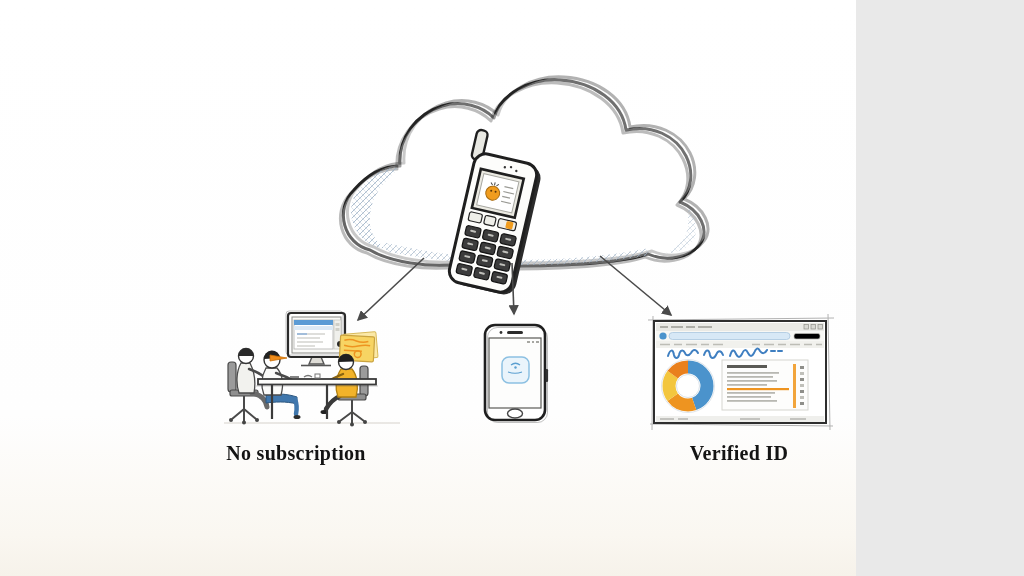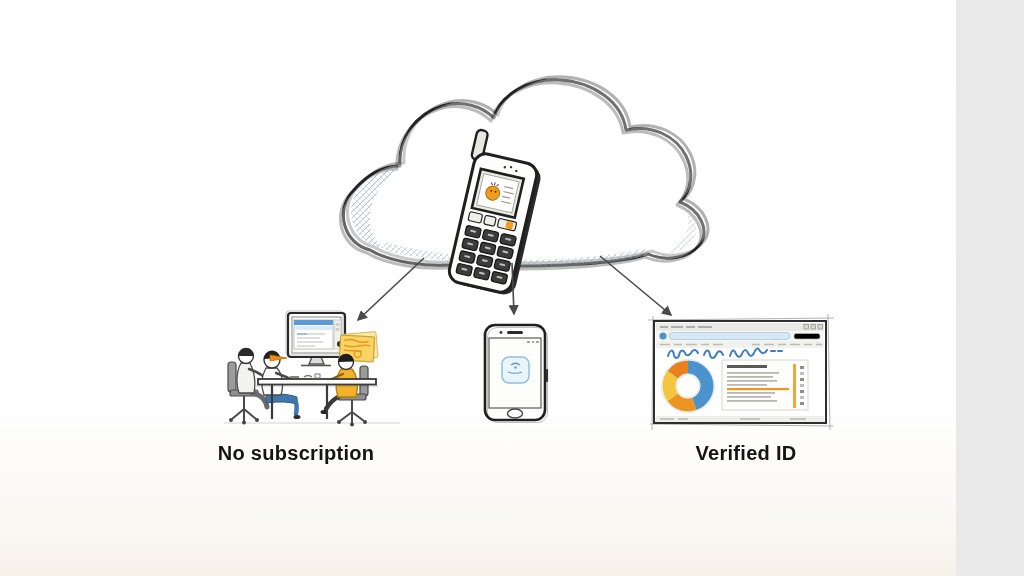--- a/index.html
+++ b/index.html
@@ -1,26 +1,26 @@
 <!DOCTYPE html>
 <html><head>
 <meta charset="utf-8">
 <style>
   html,body{margin:0;padding:0;background:#e9e9e9;}
   .stage{
-    position:relative;width:956px;height:576px;overflow:hidden;
+    position:relative;width:856px;height:576px;overflow:hidden;
     background:linear-gradient(180deg,#ffffff 0%,#fefefe 72%,#faf7f1 93%,#f6f2ea 100%);
-    font-family:Liberation Sans, sans-serif;
+    font-family:Liberation Serif, serif;
   }
   .stage svg{position:absolute;left:0;top:0;}
   .node-label{
     position:absolute;top:442px;transform:translateX(-50%);
     font-size:20px;font-weight:600;color:#141414;letter-spacing:.3px;white-space:nowrap;
   }
-  .lbl-left{left:296px;} .lbl-center{left:516px;} .lbl-right{left:739px;margin-left:7px;}
+  .lbl-left{left:296px;} .lbl-center{left:516px;} .lbl-right{left:739px;}
 </style>
 </head>
 <body>
 
 <div class="stage">
 
 <svg width="1024" height="576" viewBox="0 0 1024 576">
   <defs>
     <marker id="arr" viewBox="0 0 10 10" refX="8.5" refY="5" markerWidth="6.5" markerHeight="6.5" orient="auto-start-reverse">
       <path d="M0 0 L10 5 L0 10 Z" fill="#4a4a4a"></path>

